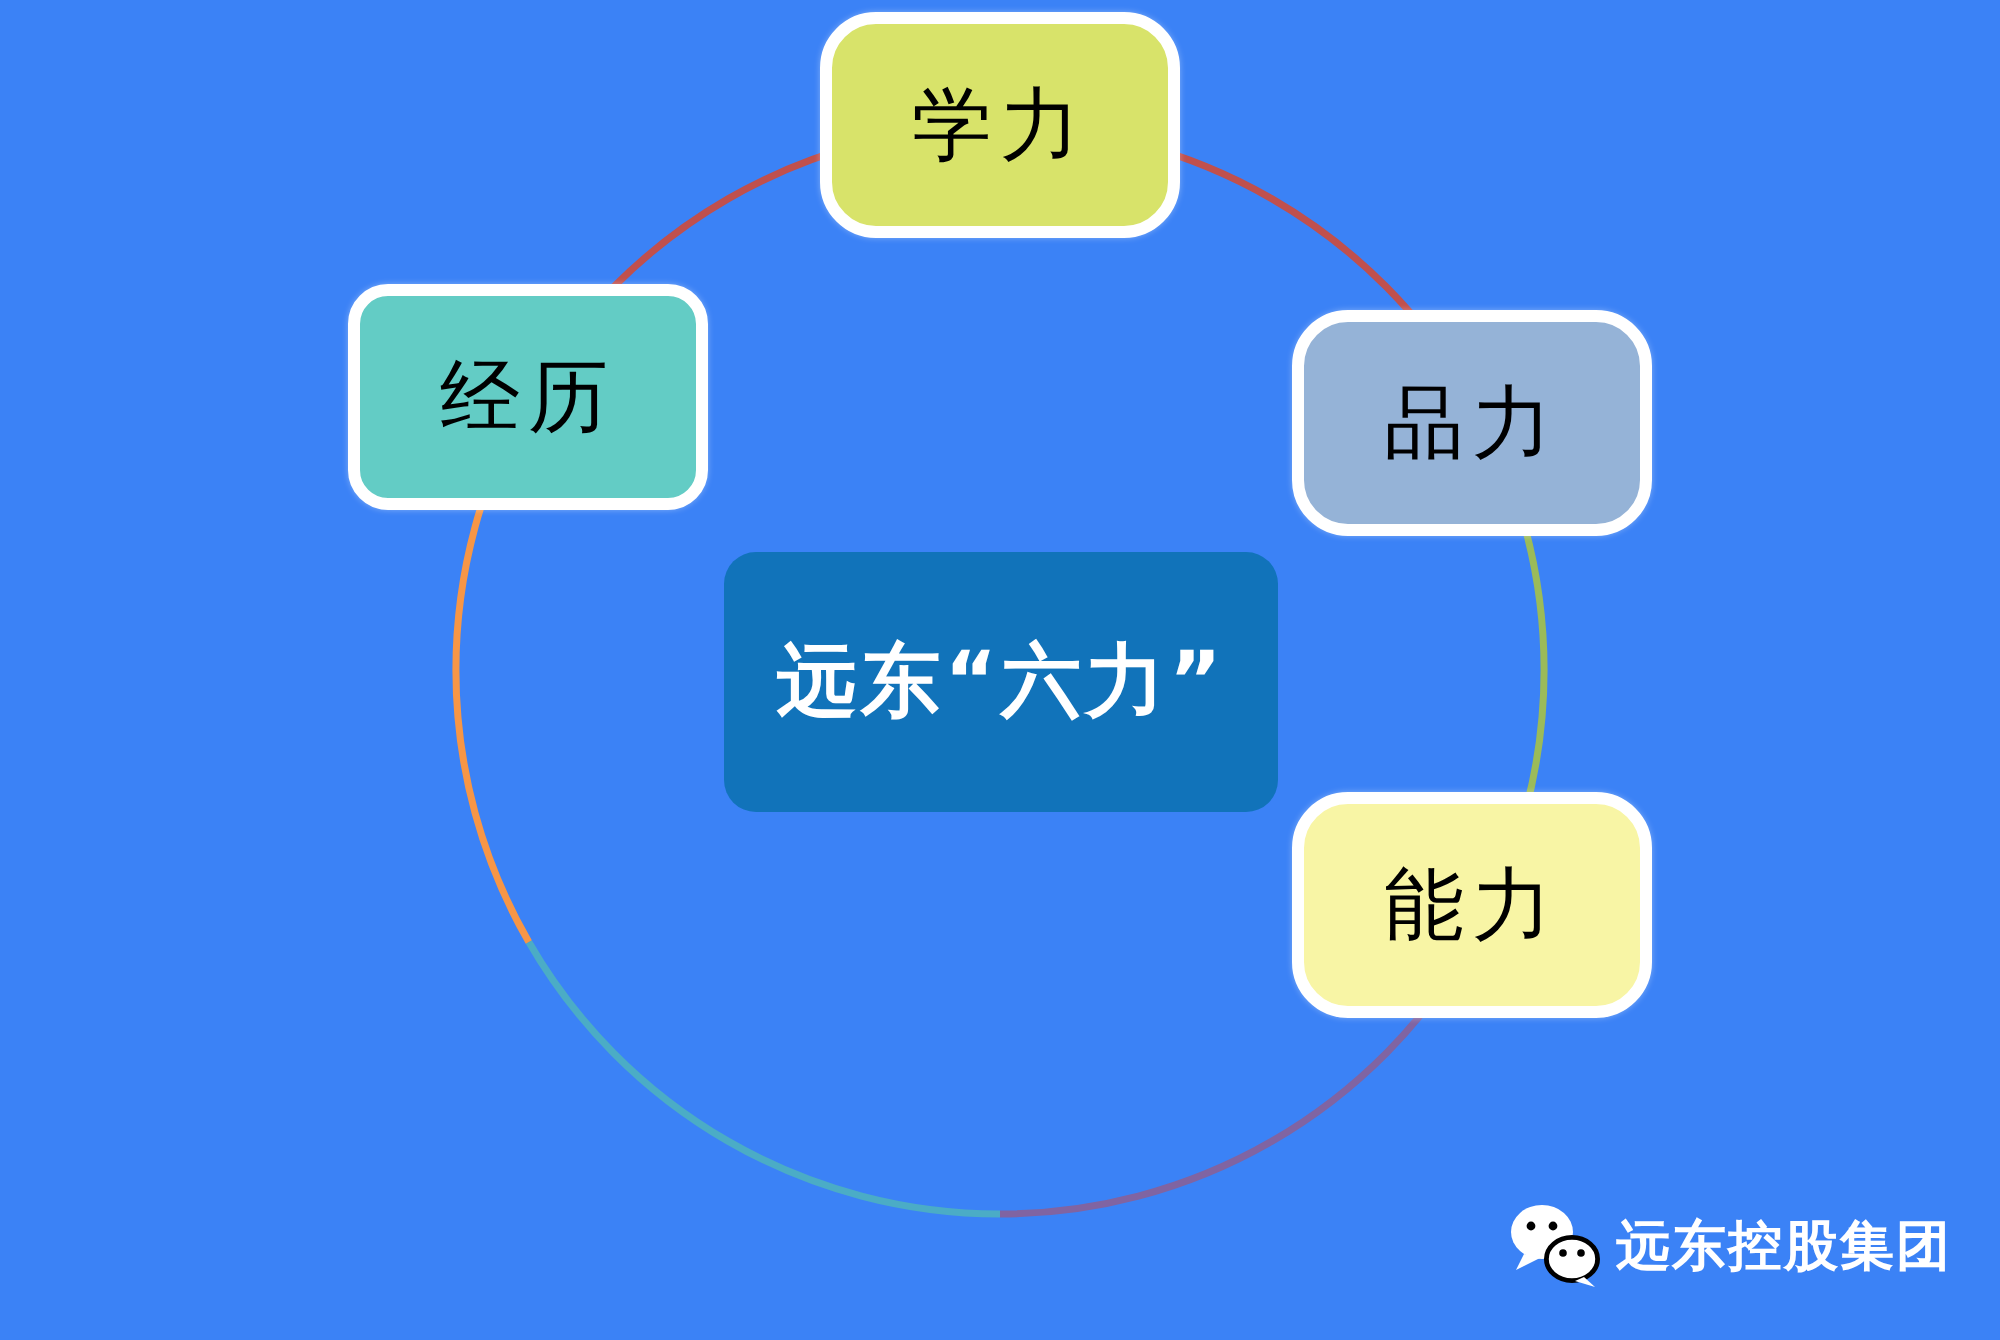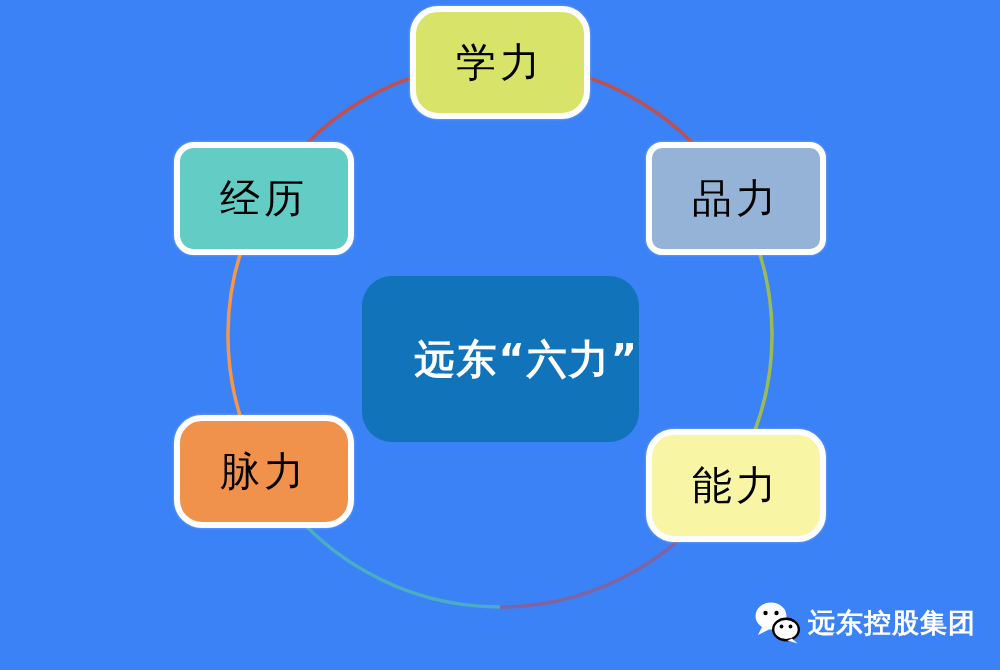--- a/index.html
+++ b/index.html
@@ -35,35 +35,35 @@
     border-radius: 28px;
     display: flex;
     align-items: center;
     justify-content: center;
     color: #000;
     font-size: 40px;
     letter-spacing: 4px;
     box-shadow: 0 0 3px rgba(255,255,255,0.35);
   }
   .node-top          { left: 410px; top: 6px;   }
-  .node-top-right    { left: 646px; top: 142px; border-radius: 16px; }
-  .node-bottom-right { left: 646px; top: 429px; font-family: Liberation Mono, monospace; }
+  .node-top-right    { left: 646px; top: 155px; }
+  .node-bottom-right { left: 646px; top: 396px; font-family: Liberation Mono, monospace; }
   .node-bottom       { left: 410px; top: 551px; }
   .node-bottom-left  { left: 174px; top: 415px; }
   .node-top-left     { left: 174px; top: 142px; border-radius: 20px; }
   #center-box {
     position: absolute;
     left: 362px;
     top: 276px;
     width: 277px;
-    height: 166px;
-    border-radius: 30px;
+    height: 130px;
+    border-radius: 16px;
     display: flex;
     flex-direction: column;
-    align-items: flex-end;
+    align-items: center;
     justify-content: center;
     font-weight: bold;
     font-size: 40px;
     line-height: 53px;
     letter-spacing: 2px;
   }
   #footer {
     position: absolute;
     right: 24px;
     top: 599px;
@@ -100,23 +100,20 @@
 
   <div class="cycle-node node-top-right" style="background-color: rgb(149, 179, 215);">
     <span>品力</span>
   </div>
 
   <div class="cycle-node node-bottom-right" style="background-color: rgb(248, 245, 165);">
     <span>能力</span>
   </div>
 
 
-  <div class="cycle-node node-bottom-left" style="background-color: rgb(240, 145, 76);">
-    <span>脉力</span>
-  </div>
 
   <div class="cycle-node node-top-left" style="background-color: rgb(99, 204, 197);">
     <span>经历</span>
   </div>
 
   <div id="center-box" style="background-color: rgb(17, 115, 186);">
     <div style="color: rgb(255, 255, 255);">远东“六力”</div>
   </div>
 
   <div id="footer">

